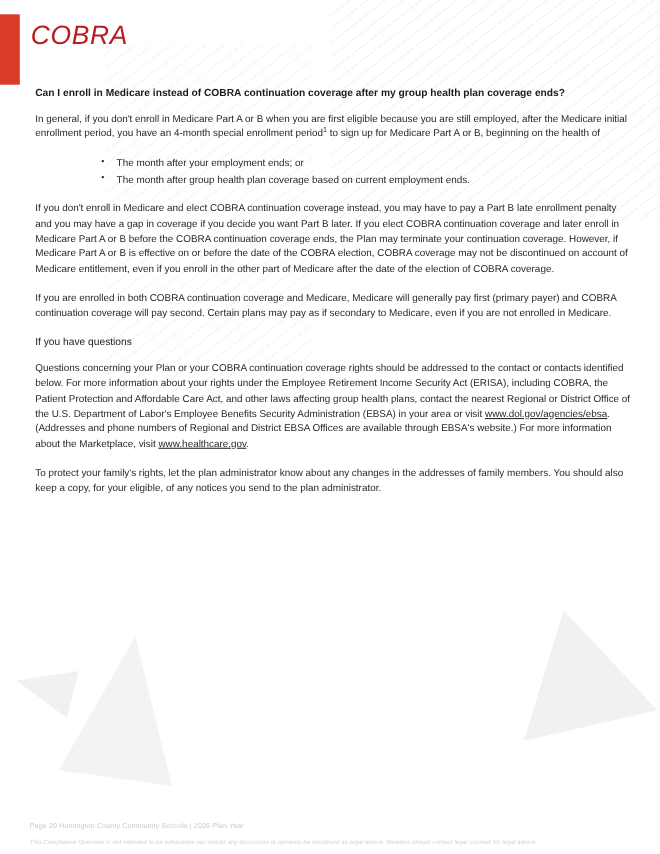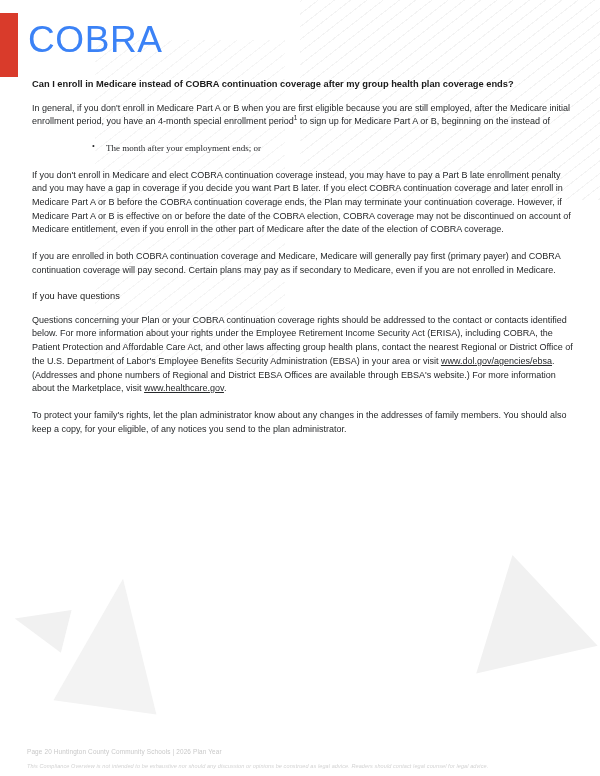--- a/index.html
+++ b/index.html
@@ -96,25 +96,26 @@
     left: 0;
     top: 13px;
     width: 18px;
     height: 64px;
     background: #d93b2b;
   }
   .doc-title {
     position: absolute;
     left: 28px;
     top: 21px;
-    font-size: 37px;
+    font-size: 24px;
     font-weight: 300;
     letter-spacing: 0.6px;
-    color: #3b82f6;
+    color: #b91c1c;
     line-height: 1;
+    font-style: italic;
   }
 
   
   .content {
     padding: 0 24px 0 32px;
   }
   h2.section-heading {
     font-size: 9.3px;
     font-weight: bold;
     margin: 0 0 11px 0;
@@ -140,21 +141,20 @@
     padding-left: 60px;
     list-style: none;
   }
   ul.bullets li {
     font-size: 9px;
     line-height: 1.52;
     color: #26282a;
     position: relative;
     padding-left: 14px;
     margin-bottom: 1px;
-    font-family: Liberation Serif, serif;
   }
   ul.bullets li::before {
     content: "\2022";
     position: absolute;
     left: 0;
     top: -0.5px;
     font-size: 8px;
     color: #26282a;
   }
   a.doc-link {
@@ -212,24 +212,25 @@
 
   <div class="header">
     <div class="accent-bar"></div>
     <div class="doc-title">COBRA</div>
   </div>
 
   <div class="content">
 
     <h2 class="section-heading">Can I enroll in Medicare instead of COBRA continuation coverage after my group health plan coverage ends?</h2>
 
-    <p class="body-text"><span>In general, if you don't enroll in Medicare Part A or B when you are first eligible because you are still employed, after the Medicare initial enrollment period, you have an 4-month special enrollment period</span><sup class="fn">1</sup><span> to sign up for Medicare Part A or B, beginning on the instead of</span></p>
+    <p class="body-text"><span>In general, if you don't enroll in Medicare Part A or B when you are first eligible because you are still employed, after the Medicare initial enrollment period, you have an 4-month special enrollment period</span><sup class="fn">1</sup><span> to sign up for Medicare Part A or B, beginning on the health of</span></p>
 
     <ul class="bullets">
       <li>The month after your employment ends; or</li>
+      <li>The month after group health plan coverage based on current employment ends.</li>
     </ul>
 
     <p class="body-text">If you don't enroll in Medicare and elect COBRA continuation coverage instead, you may have to pay a Part B late enrollment penalty and you may have a gap in coverage if you decide you want Part B later.  If you elect COBRA continuation coverage and later enroll in Medicare Part A or B before the COBRA continuation coverage ends, the Plan may terminate your continuation coverage.  However, if Medicare Part A or B is effective on or before the date of the COBRA election, COBRA coverage may not be discontinued on account of Medicare entitlement, even if you enroll in the other part of Medicare after the date of the election of COBRA coverage.</p>
 
     <p class="body-text">If you are enrolled in both COBRA continuation coverage and Medicare, Medicare will generally pay first (primary payer) and COBRA continuation coverage will pay second.  Certain plans may pay as if secondary to Medicare, even if you are not enrolled in Medicare.</p>
 
 
     <h2 class="sub-heading gap-before">If you have questions</h2>
 
     <p class="body-text"><span>Questions concerning your Plan or your COBRA continuation coverage rights should be addressed to the contact or contacts identified below.  For more information about your rights under the Employee Retirement Income Security Act (ERISA), including COBRA, the Patient Protection and Affordable Care Act, and other laws affecting group health plans, contact the nearest Regional or District Office of the U.S. Department of Labor's Employee Benefits Security Administration (EBSA) in your area or visit </span><a class="doc-link" href="#">www.dol.gov/agencies/ebsa</a><span>.  (Addresses and phone numbers of Regional and District EBSA Offices are available through EBSA's website.) For more information about the Marketplace, visit </span><a class="doc-link" href="#">www.healthcare.gov</a><span>.</span></p>

